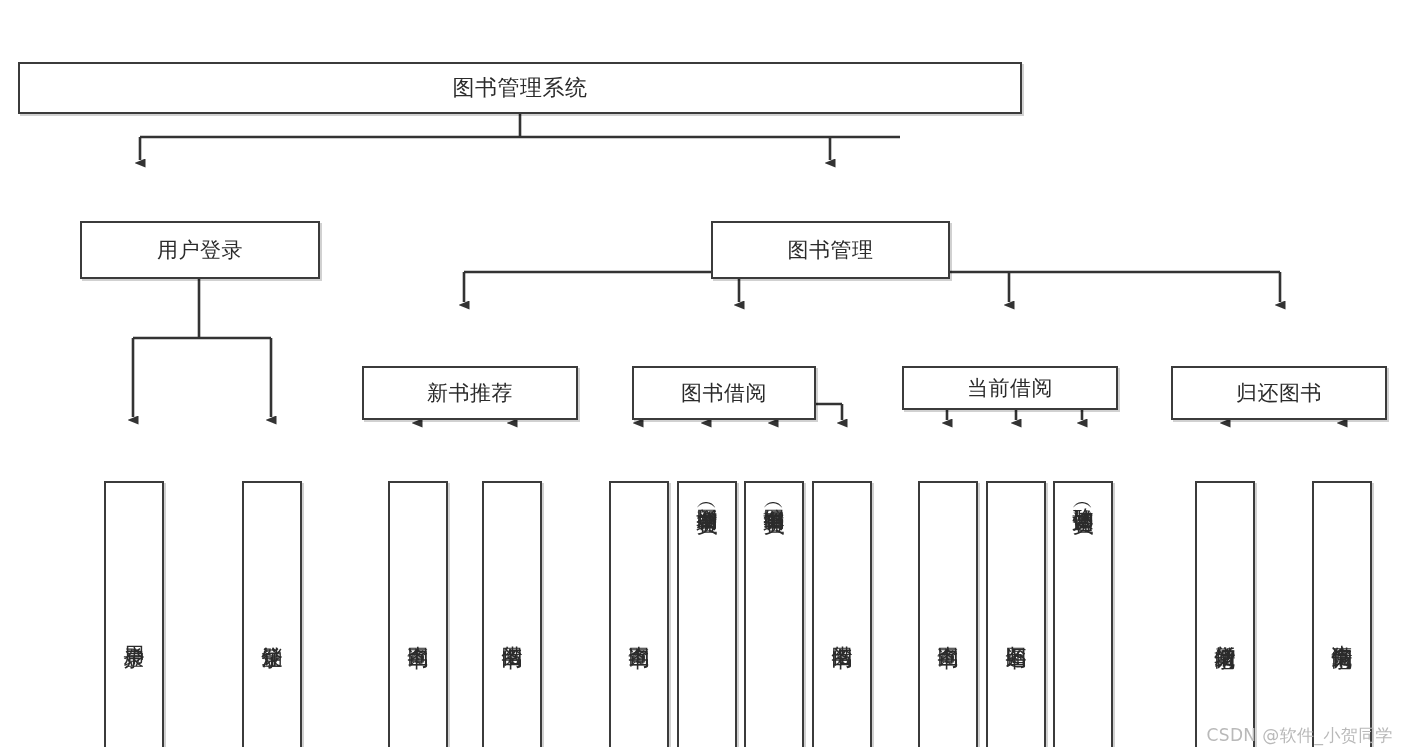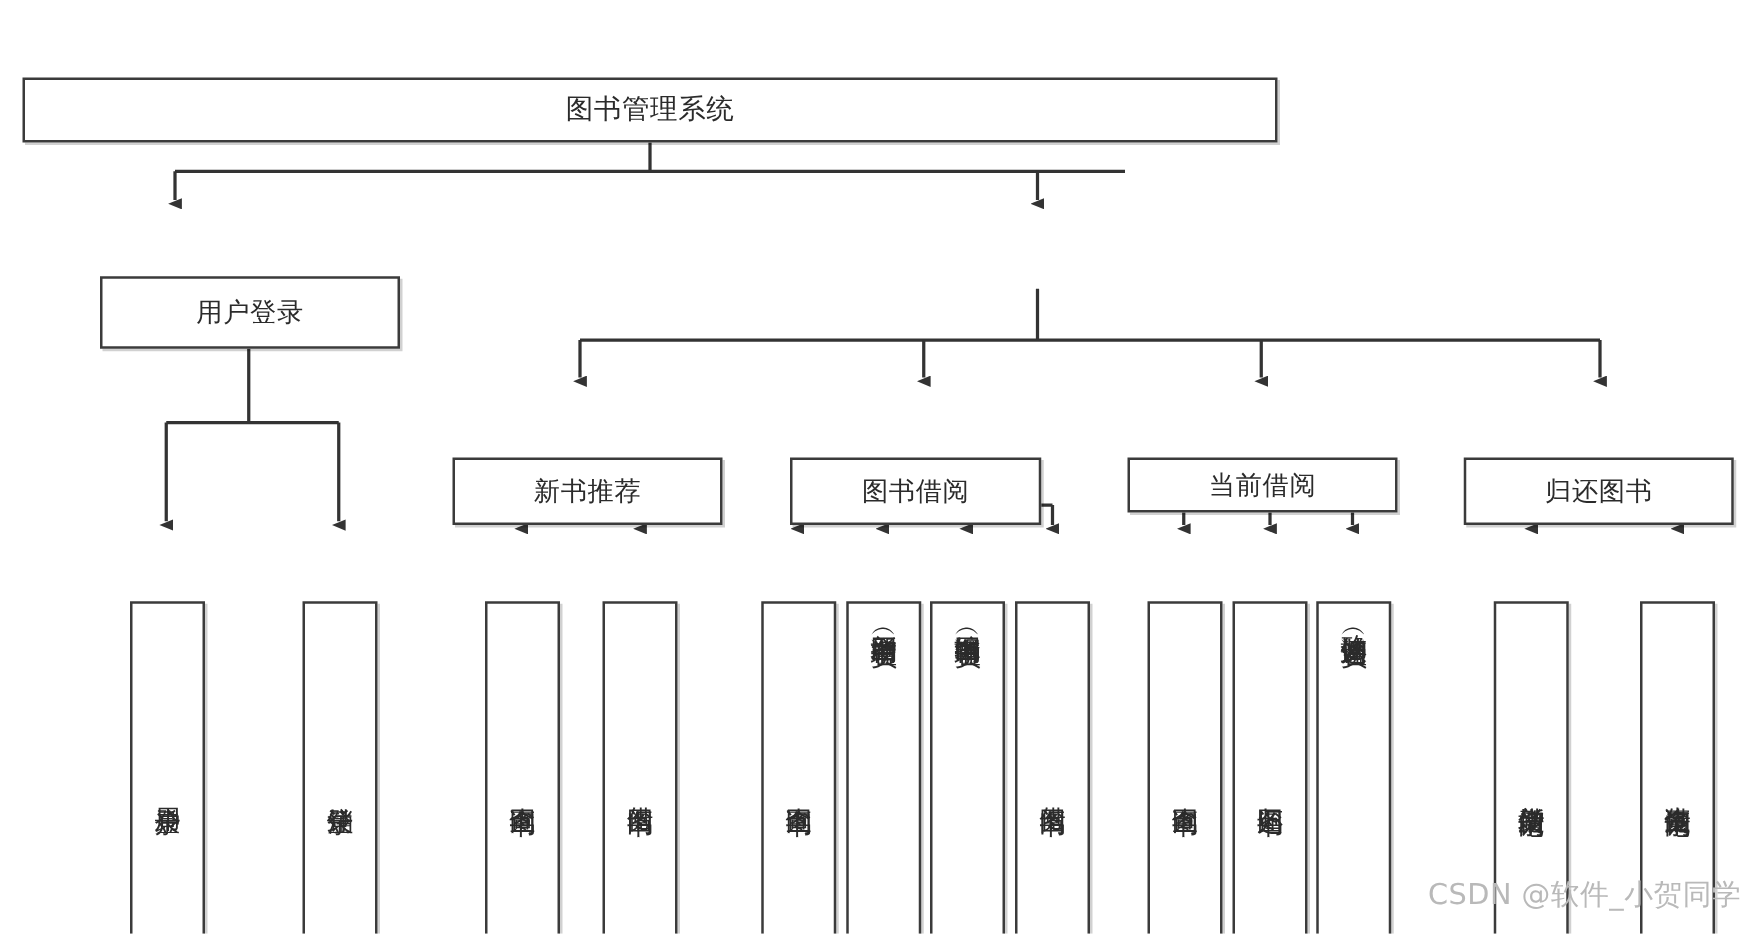--- a/index.html
+++ b/index.html
@@ -64,22 +64,22 @@
     white-space: nowrap;
     margin: 0 auto;
   }
   .node.vertical.center {
     align-items: center;
     padding-top: 0;
   }
   .watermark {
     position: absolute;
     right: 12px;
-    bottom: 16px;
-    font-size: 23px;
+    bottom: 0;
+    font-size: 17px;
     color: #b9b9b9;
     white-space: nowrap;
     letter-spacing: 0.4px;
   }
 </style>
 </head>
 <body>
 
 <div id="diagram-root">
 
@@ -133,25 +133,28 @@
     </g>
   </svg>
 
   <div class="node root horizontal" style="left:18px; top:14px; width:1004px; height:52px;">
     <span class="label">图书管理系统</span>
   </div>
 
   <div class="node horizontal" style="left:80px; top:173px; width:240px; height:58px;">
     <span class="label">用户登录</span>
   </div>
+  <div class="node horizontal" style="left:711px; top:173px; width:239px; height:58px;">
+    <span class="label">图书管理</span>
+  </div>
 
   <div class="node horizontal" style="left:362px; top:318px; width:216px; height:54px;justify-content:center;">
     <span class="label">新书推荐</span>
   </div>
-  <div class="node horizontal" style="left:632px; top:318px; width:201px; height:54px;">
+  <div class="node horizontal" style="left:632px; top:318px; width:184px; height:54px;">
     <span class="label">图书借阅</span>
   </div>
   <div class="node horizontal" style="left:902px; top:318px; width:216px; height:44px;">
     <span class="label">当前借阅</span>
   </div>
   <div class="node horizontal" style="left:1171px; top:318px; width:216px; height:54px;">
     <span class="label">归还图书</span>
   </div>
 
   <div class="node vertical center" style="left:104px; top:433px; width:60px; height:300px;">

